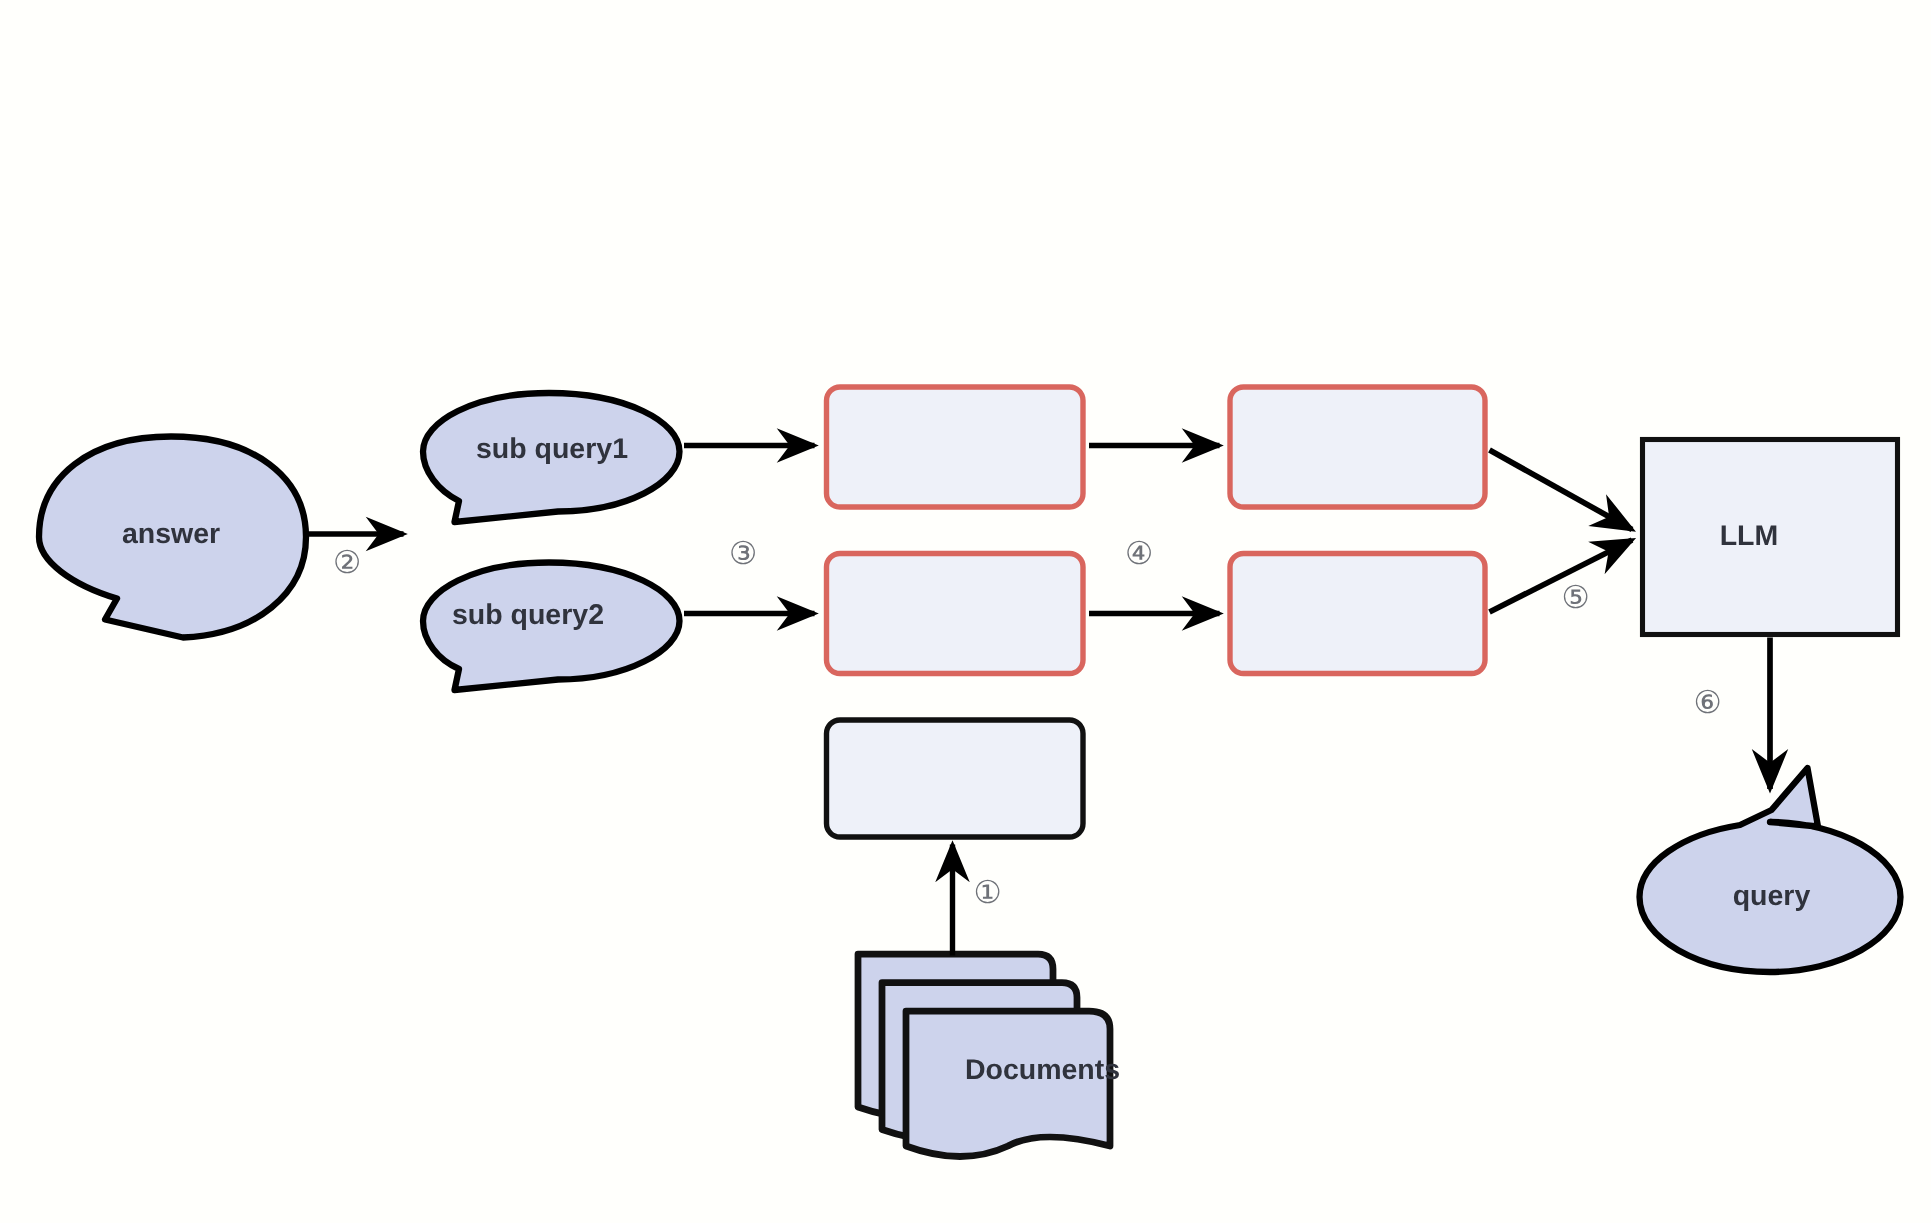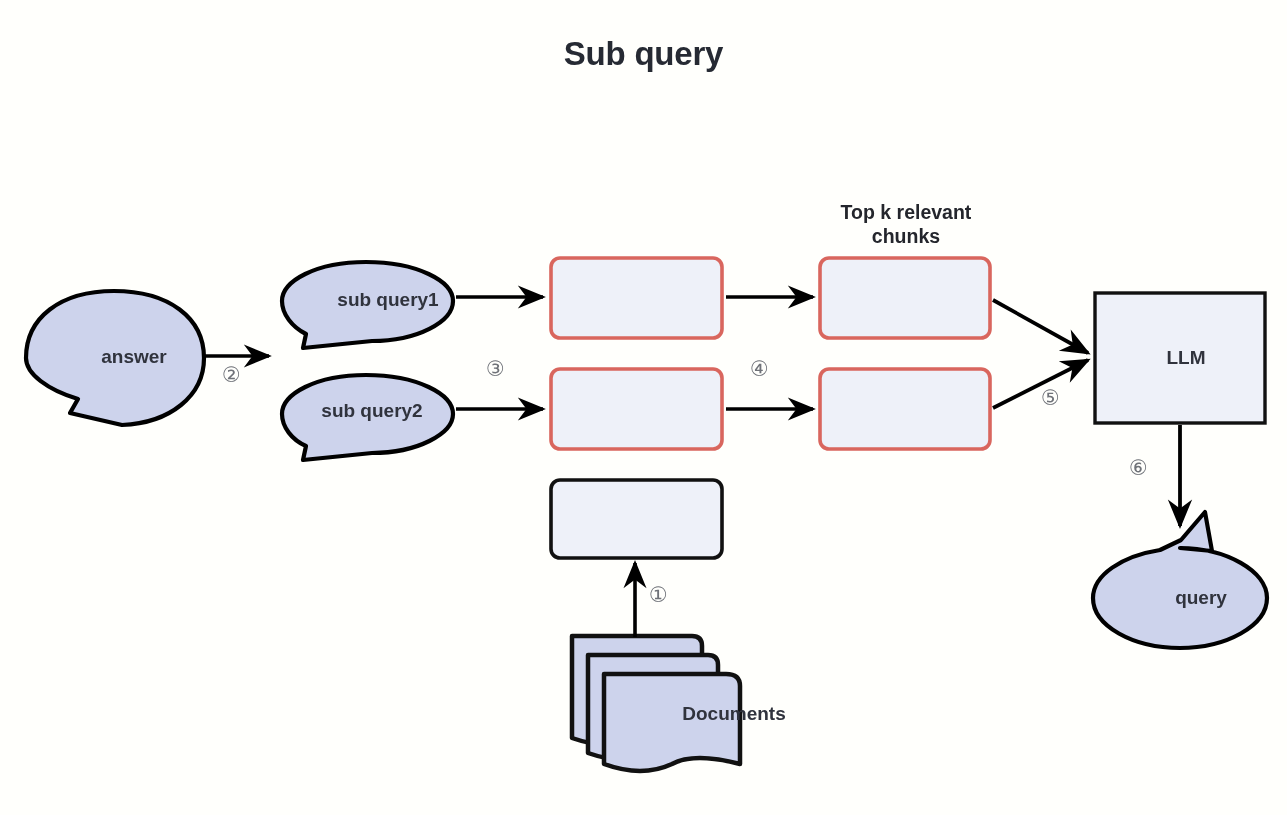--- a/index.html
+++ b/index.html
@@ -54,28 +54,27 @@
     width: 240px;
   }
   #caption-topk {
     left: 788px;
     top: 201px;
     width: 236px;
   }
   .node-label {
     font-size: 19px;
     color: #30333d;
-    margin-left: 20px;
   }
   #label-query      { left: 34px;   top: 345px; width: 160px; }
   #label-sub-query1 { left: 285px;  top: 288px; width: 166px; }
   #label-sub-query2 { left: 269px;  top: 399px; width: 166px; }
   #label-llm        { left: 1095px; top: 346px; width: 142px; }
   #label-answer     { left: 1095px; top: 586px; width: 172px; }
-  #label-documents  { left: 585px;  top: 702px; width: 170px; padding-left: 44px; }
+  #label-documents  { left: 566px;  top: 702px; width: 170px; padding-left: 44px; }
 
   .step-marker {
     position: absolute;
     font-size: 21px;
     font-weight: normal;
     color: #6f7278;
     line-height: 1;
     user-select: none;
     font-family: "DejaVu Sans", sans-serif;
   }
@@ -166,24 +165,21 @@
 
     <line x1="993" y1="300" x2="1088" y2="353" stroke="#000000" stroke-width="3.8" marker-end="url(#arrowhead)"></line>
 
     <line x1="993" y1="408" x2="1088" y2="360" stroke="#000000" stroke-width="3.8" marker-end="url(#arrowhead)"></line>
 
     <line x1="1180" y1="425" x2="1180" y2="526" stroke="#000000" stroke-width="3.8" marker-end="url(#arrowhead)"></line>
 
     <line x1="635" y1="637" x2="635" y2="563" stroke="#000000" stroke-width="3.6" marker-end="url(#arrowhead)"></line>
   </svg>
 
-  <div class="txt" id="page-title">Sub query</div>
 
-  <div class="txt caption" id="caption-topk">Top k relevant
-chunks</div>
 
   <div class="txt node-label" id="label-query">answer</div>
   <div class="txt node-label" id="label-sub-query1">sub query1</div>
   <div class="txt node-label" id="label-sub-query2">sub query2</div>
   <div class="txt node-label" id="label-llm">LLM</div>
   <div class="txt node-label" id="label-answer">query</div>
   <div class="txt node-label" id="label-documents">Documents</div>
 
   <div class="step-marker" id="step-1">①</div>
   <div class="step-marker" id="step-2">②</div>

